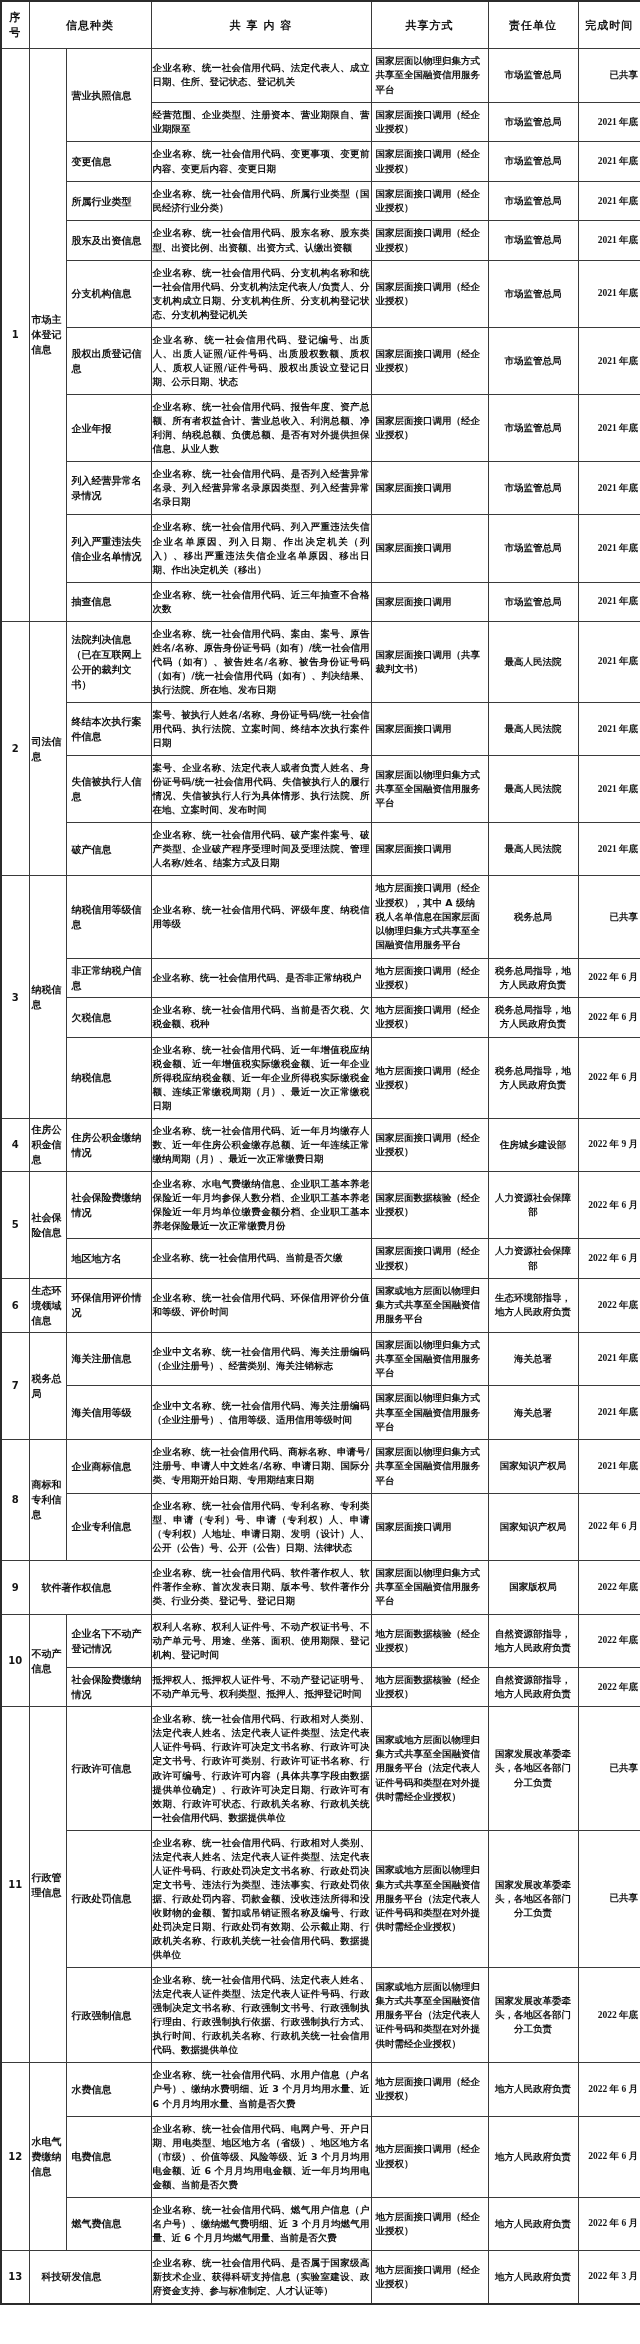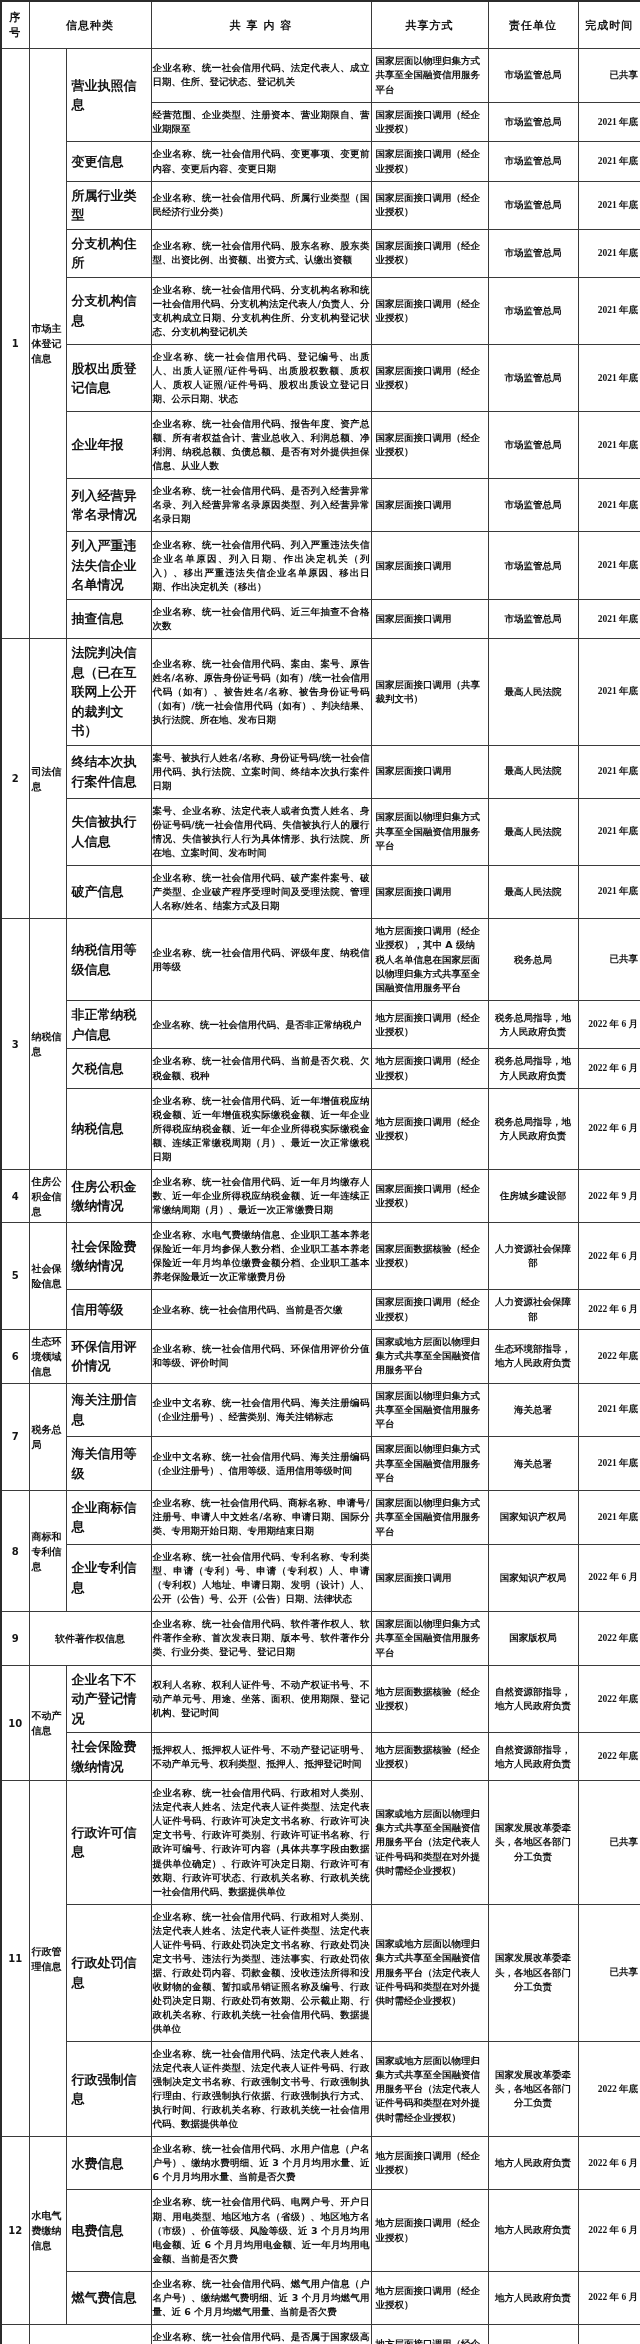--- a/index.html
+++ b/index.html
@@ -39,25 +39,24 @@
     font-size: 10px;
     text-align: center;
     padding: 2px;
   }
   td.group {
     font-size: 10px;
     padding: 3px 2px;
     line-height: 1.5;
   }
   td.group.merged {
-    text-align: center;
-    padding: 3px 6px;
+    padding: 3px 12px;
   }
   td.type {
-    font-size: 13px;
+    font-size: 10px;
     text-align: left;
     padding: 4px 5px;
     line-height: 1.5;
   }
   td.content {
     font-size: 9.5px;
     text-align: justify;
     padding: 5px 1px;
     line-height: 1.48;
   }
@@ -129,21 +128,21 @@
           <td class="time">2021 年底</td>
         </tr>
         <tr>
           <td class="type">所属行业类型</td>
           <td class="content">企业名称、统一社会信用代码、所属行业类型（国民经济行业分类）</td>
           <td class="method">国家层面接口调用（经企业授权）</td>
           <td class="unit">市场监管总局</td>
           <td class="time">2021 年底</td>
         </tr>
         <tr>
-          <td class="type">分支机构住所</td>
+          <td class="type">股东及出资信息</td>
           <td class="content">企业名称、统一社会信用代码、股东名称、股东类型、出资比例、出资额、出资方式、认缴出资额</td>
           <td class="method">国家层面接口调用（经企业授权）</td>
           <td class="unit">市场监管总局</td>
           <td class="time">2021 年底</td>
         </tr>
         <tr>
           <td class="type">分支机构信息</td>
           <td class="content">企业名称、统一社会信用代码、分支机构名称和统一社会信用代码、分支机构法定代表人/负责人、分支机构成立日期、分支机构住所、分支机构登记状态、分支机构登记机关</td>
           <td class="method">国家层面接口调用（经企业授权）</td>
           <td class="unit">市场监管总局</td>
@@ -241,36 +240,36 @@
           <td class="type">纳税信息</td>
           <td class="content">企业名称、统一社会信用代码、近一年增值税应纳税金额、近一年增值税实际缴税金额、近一年企业所得税应纳税金额、近一年企业所得税实际缴税金额、连续正常缴税周期（月）、最近一次正常缴税日期</td>
           <td class="method">地方层面接口调用（经企业授权）</td>
           <td class="unit">税务总局指导，地方人民政府负责</td>
           <td class="time">2022 年 6 月</td>
         </tr>
         <tr>
           <td class="no" rowspan="1">4</td>
           <td class="group" rowspan="1">住房公积金信息</td>
           <td class="type">住房公积金缴纳情况</td>
-          <td class="content">企业名称、统一社会信用代码、近一年月均缴存人数、近一年企业所得税应纳税金额、近一年连续正常缴纳周期（月）、最近一次正常缴费日期</td>
+          <td class="content">企业名称、统一社会信用代码、近一年月均缴存人数、近一年住房公积金缴存总额、近一年连续正常缴纳周期（月）、最近一次正常缴费日期</td>
           <td class="method">国家层面接口调用（经企业授权）</td>
           <td class="unit">住房城乡建设部</td>
           <td class="time">2022 年 9 月</td>
         </tr>
         <tr>
           <td class="no" rowspan="2">5</td>
           <td class="group" rowspan="2">社会保险信息</td>
           <td class="type">社会保险费缴纳情况</td>
           <td class="content">企业名称、水电气费缴纳信息、企业职工基本养老保险近一年月均参保人数分档、企业职工基本养老保险近一年月均单位缴费金额分档、企业职工基本养老保险最近一次正常缴费月份</td>
           <td class="method">国家层面数据核验（经企业授权）</td>
           <td class="unit">人力资源社会保障部</td>
           <td class="time">2022 年 6 月</td>
         </tr>
         <tr>
-          <td class="type">信用等级</td>
+          <td class="type">地区地方名</td>
           <td class="content">企业名称、统一社会信用代码、当前是否欠缴</td>
           <td class="method">国家层面接口调用（经企业授权）</td>
           <td class="unit">人力资源社会保障部</td>
           <td class="time">2022 年 6 月</td>
         </tr>
         <tr>
           <td class="no" rowspan="1">6</td>
           <td class="group" rowspan="1">生态环境领域信息</td>
           <td class="type">环保信用评价情况</td>
           <td class="content">企业名称、统一社会信用代码、环保信用评价分值和等级、评价时间</td>

